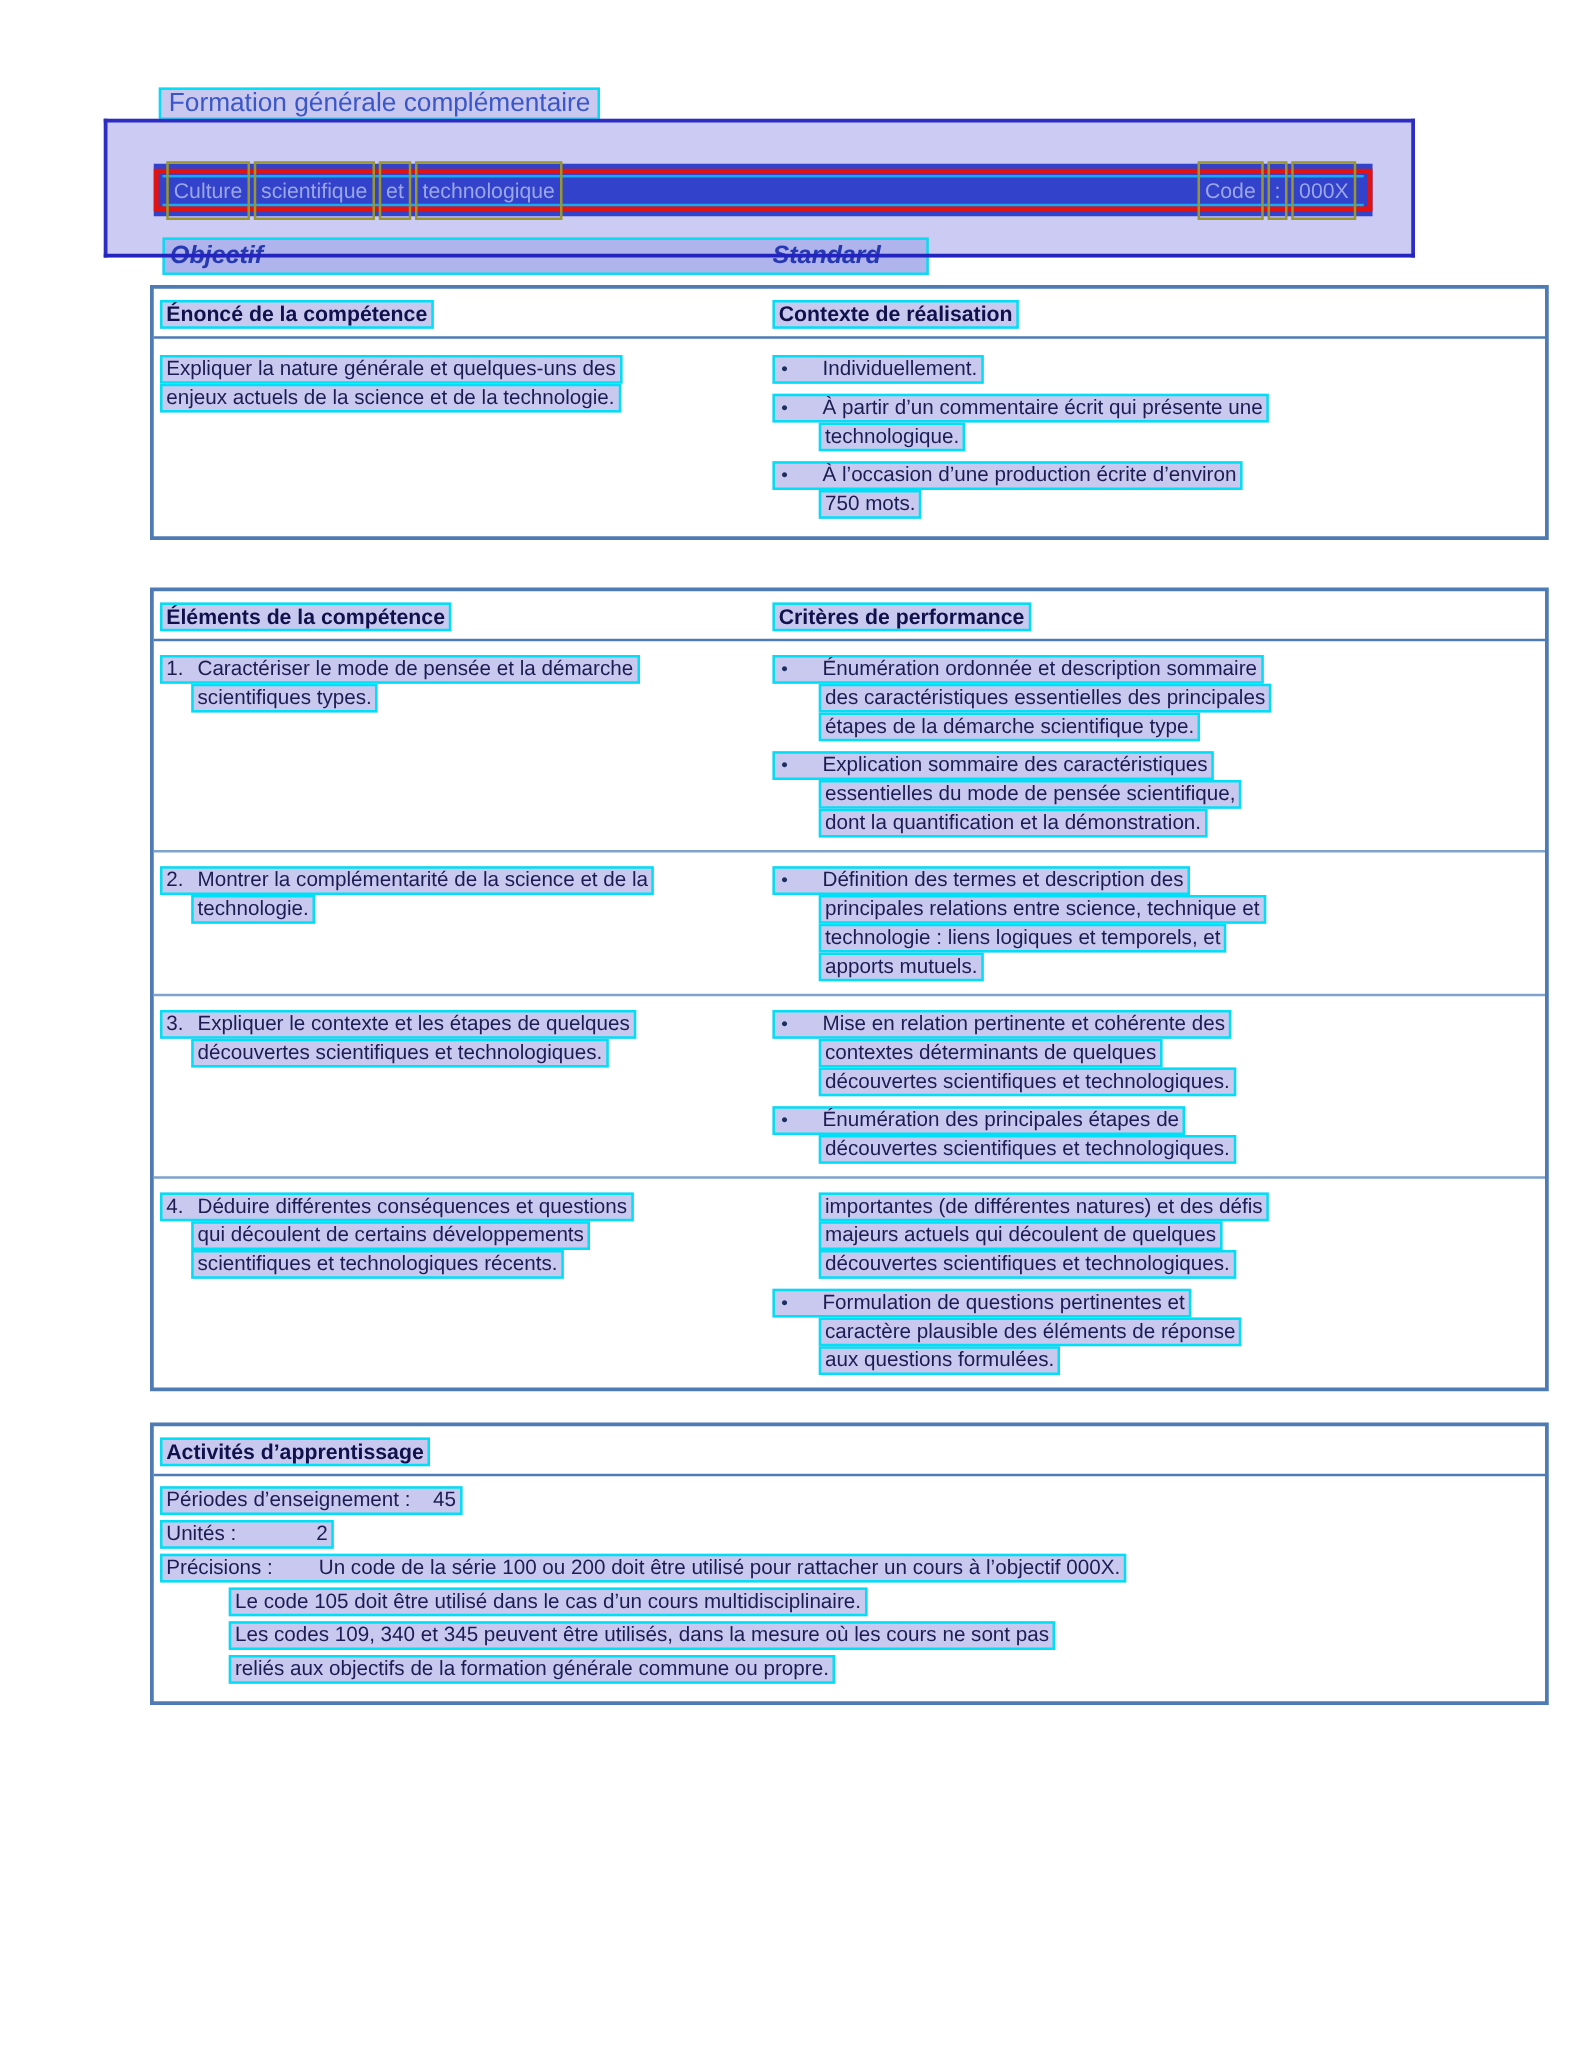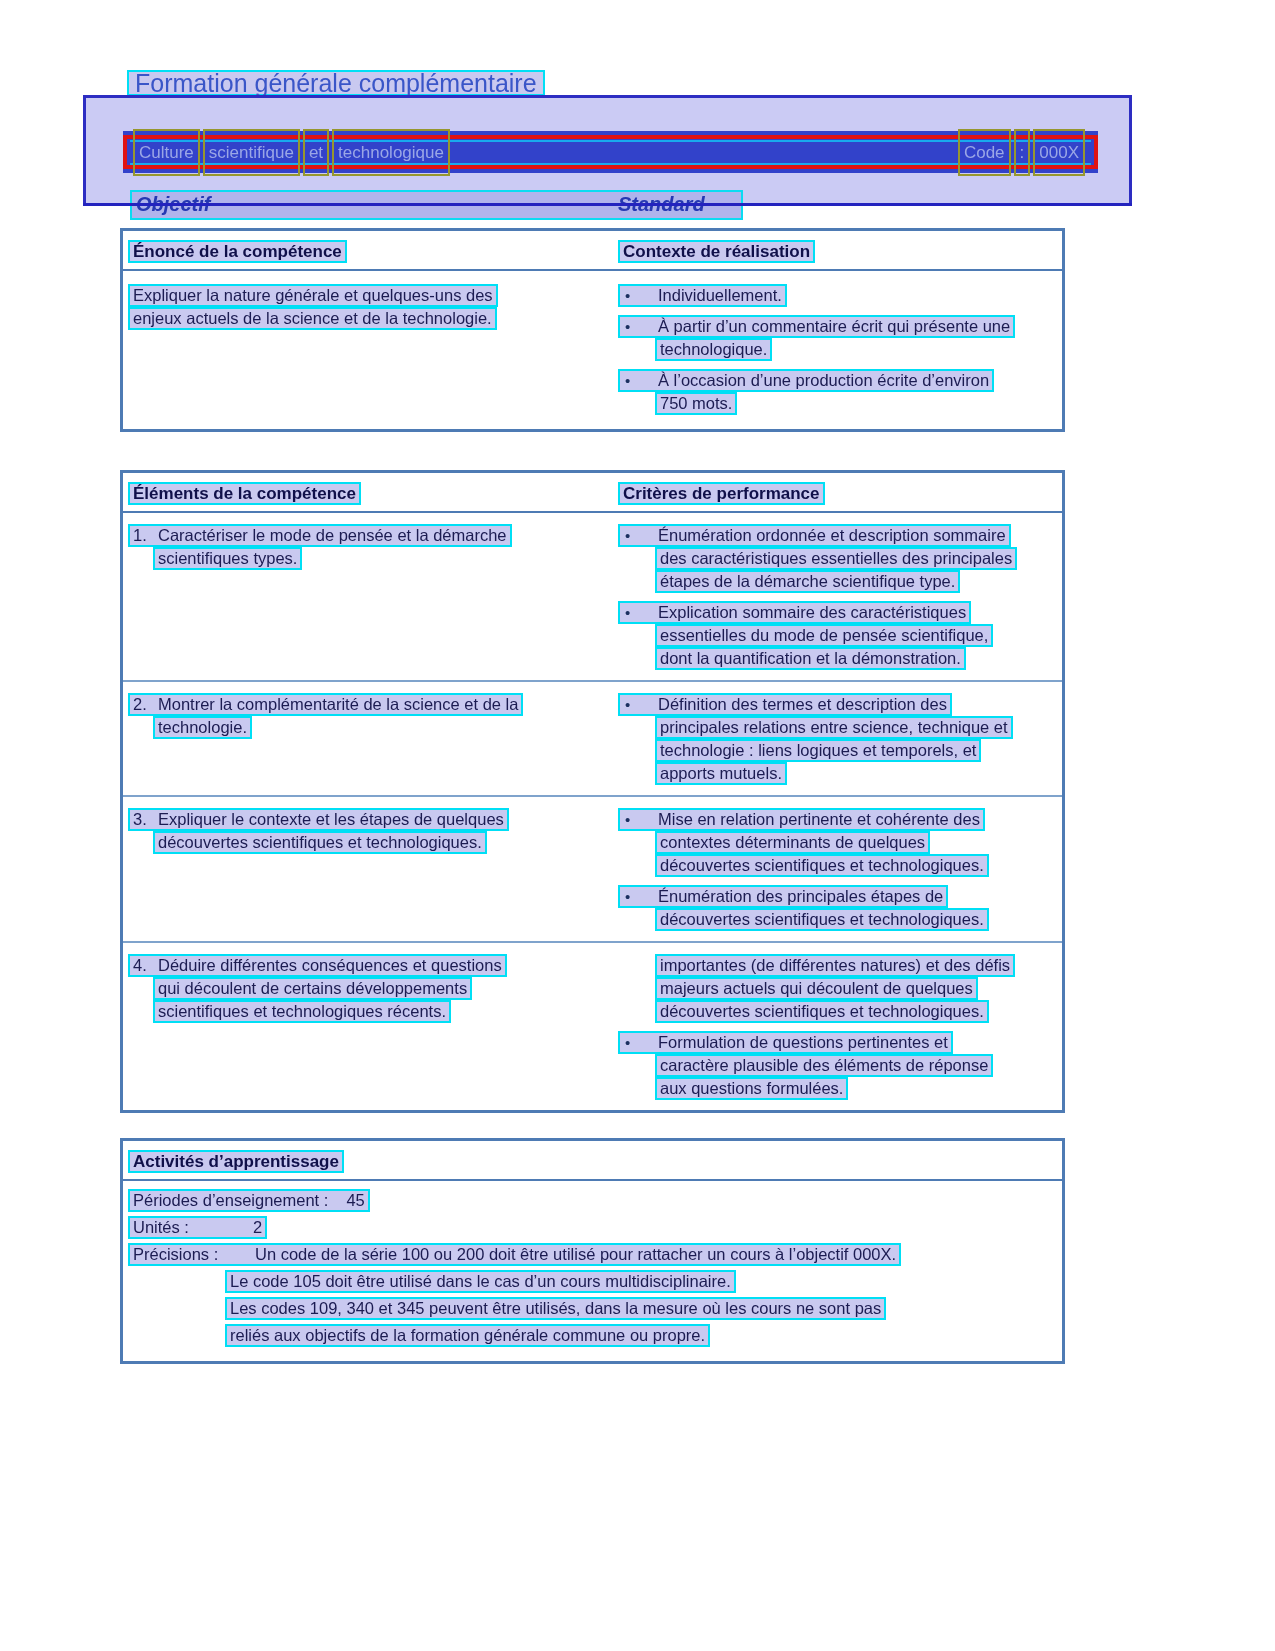--- a/index.html
+++ b/index.html
@@ -6,27 +6,27 @@
   body{width:1275px;height:1651px;background:#ffffff;
        font-family:"Liberation Sans",sans-serif;position:relative;overflow:hidden;}
   .page{position:absolute;inset:0;}
 
   
   .hl{display:inline-block;background:#c9c9f0;border:2px solid #00dff5;
       line-height:19px;padding:0 3px;color:#1c1c52;font-size:16.5px;white-space:nowrap;}
   .line{height:23px;white-space:nowrap;}
   .ind{margin-left:37px;}   
   .indl{margin-left:25px;}  
-  .indp{margin-left:97px;} 
+  .indp{margin-left:55px;} 
   .group + .group{margin-top:8px;}
   .bullet{display:inline-block;width:33px;padding-left:2px;color:#1c3060;font-size:15px;}
   .num{display:inline-block;width:25px;}
 
   
-  .heading{position:absolute;left:127px;top:70px;font-size:25px;line-height:22px;
+  .heading{position:absolute;left:127px;top:70px;font-size:21px;line-height:22px;
            color:#3a56c8;padding:0 6px;}
 
   
   .panel{position:absolute;left:83px;top:95px;width:1043px;height:108px;
          background:#cbcbf4;border:3px solid #2d2dc2;border-bottom:none;}
   .titlebar{position:absolute;left:37px;top:33px;width:975px;height:42px;background:#3242ca;}
   .redbox{position:absolute;left:0;right:0;top:4px;bottom:4px;border:4px solid #e01212;}
   .titleline{position:absolute;left:3px;right:3px;bottom:0;height:21px;
              border-top:2px solid #18aaee;border-bottom:2px solid #18aaee;
              display:flex;justify-content:space-between;align-items:center;padding:0 3px;}
@@ -35,21 +35,21 @@
          line-height:17px;padding:13px 4px;margin-right:3px;white-space:nowrap;}
   .objband{position:absolute;left:44px;top:92px;width:609px;height:26px;
            background:#b0b4ec;border:2px solid #0adbf2;z-index:3;}
   .obj,.std{position:absolute;top:1px;font-style:italic;font-weight:bold;
             font-size:20px;color:#2638b2;}
   .obj{left:4px;} .std{left:486px;}
   .underline{position:absolute;left:-3px;width:1049px;top:105px;height:3px;
              background:#2323be;z-index:4;}
 
   
-  .tbl{position:absolute;left:120px;width:945px;background:#fff;
+  .tbl{position:absolute;left:120px;width:1119px;background:#fff;
        border:3px solid #4e7bb4;box-sizing:border-box;}
   .t1{top:228px;} .t2{top:470px;} .t3{top:1138px;}
   .thead{display:flex;border-bottom:2px solid #4e7bb4;padding:9px 0 6px 5px;}
   .thead .hl{font-weight:bold;font-size:17px;color:#10104a;}
   .hc.c1{width:490px;flex:none;}
   .trow{display:flex;padding:11px 8px 10px 5px;}
   .trow + .trow{border-top:2px solid #7fa3cc;}
   .t1 .trow{padding-top:13px;padding-bottom:14px;}
   .cl{width:490px;flex:none;}
   .cr{flex:1;}

